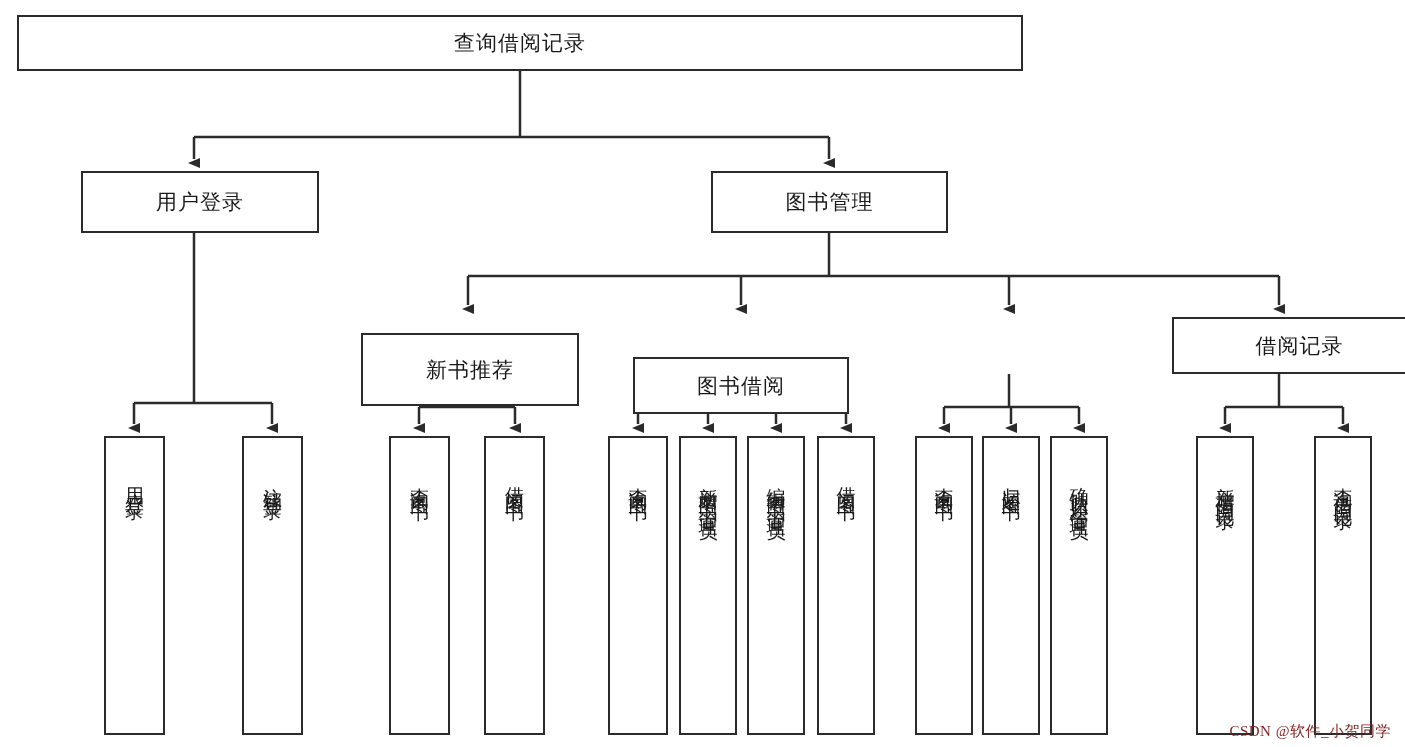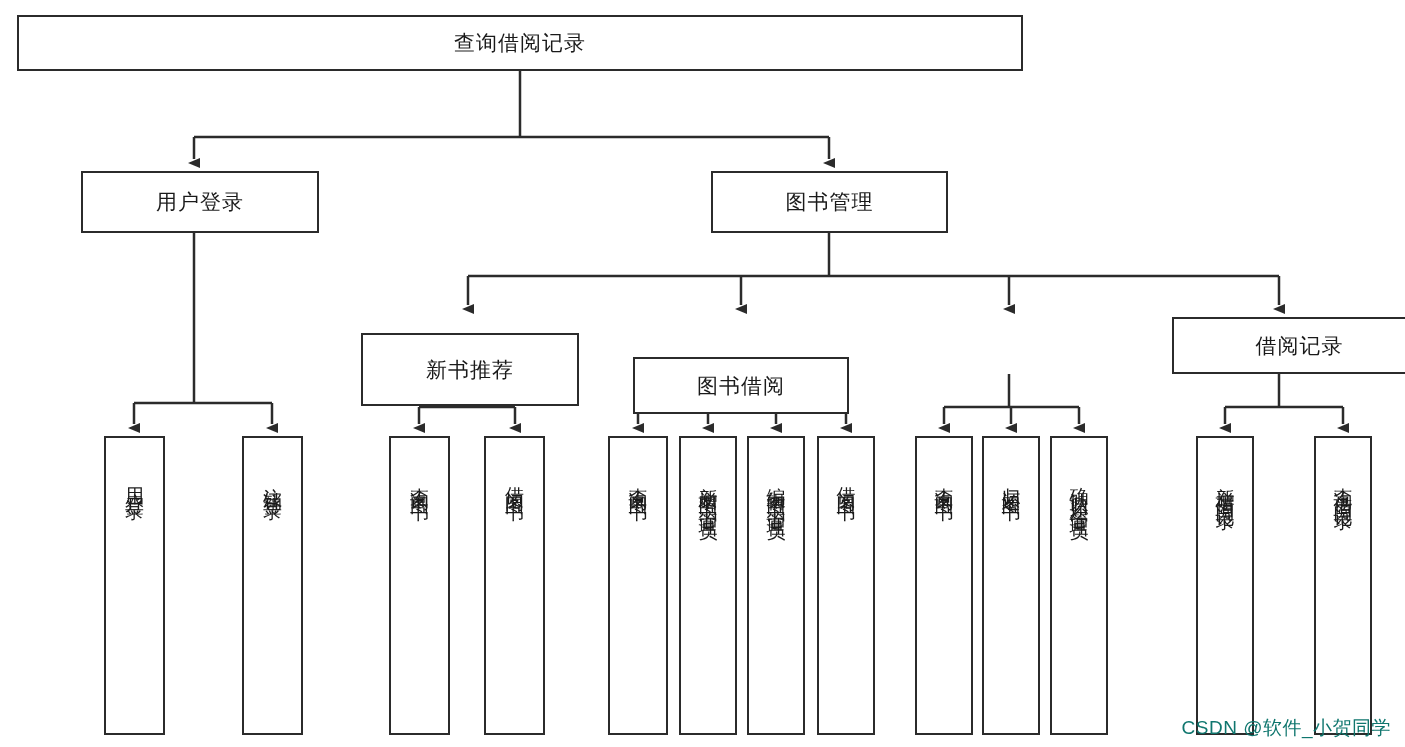--- a/index.html
+++ b/index.html
@@ -54,25 +54,26 @@
     font-size: 19px;
     line-height: 1.25;
     letter-spacing: 5px;
     white-space: nowrap;
     color: #1a1a1a;
   }
   #watermark {
     position: absolute;
     right: 14px;
     bottom: 6px;
-    font-size: 19px;
-    color: #0f766e;
+    font-size: 15px;
+    color: #7f1d1d;
     letter-spacing: 0.5px;
     white-space: nowrap;
     z-index: 3;
+    font-family: Liberation Serif, serif;
   }
 </style>
 </head>
 <body>
 
 <div id="diagram">
 
   <svg id="edges" width="1405" height="747" viewBox="0 0 1405 747">
     <defs>
       <marker id="arrow" markerWidth="10" markerHeight="12" refX="1" refY="6" orient="auto" markerUnits="userSpaceOnUse">

